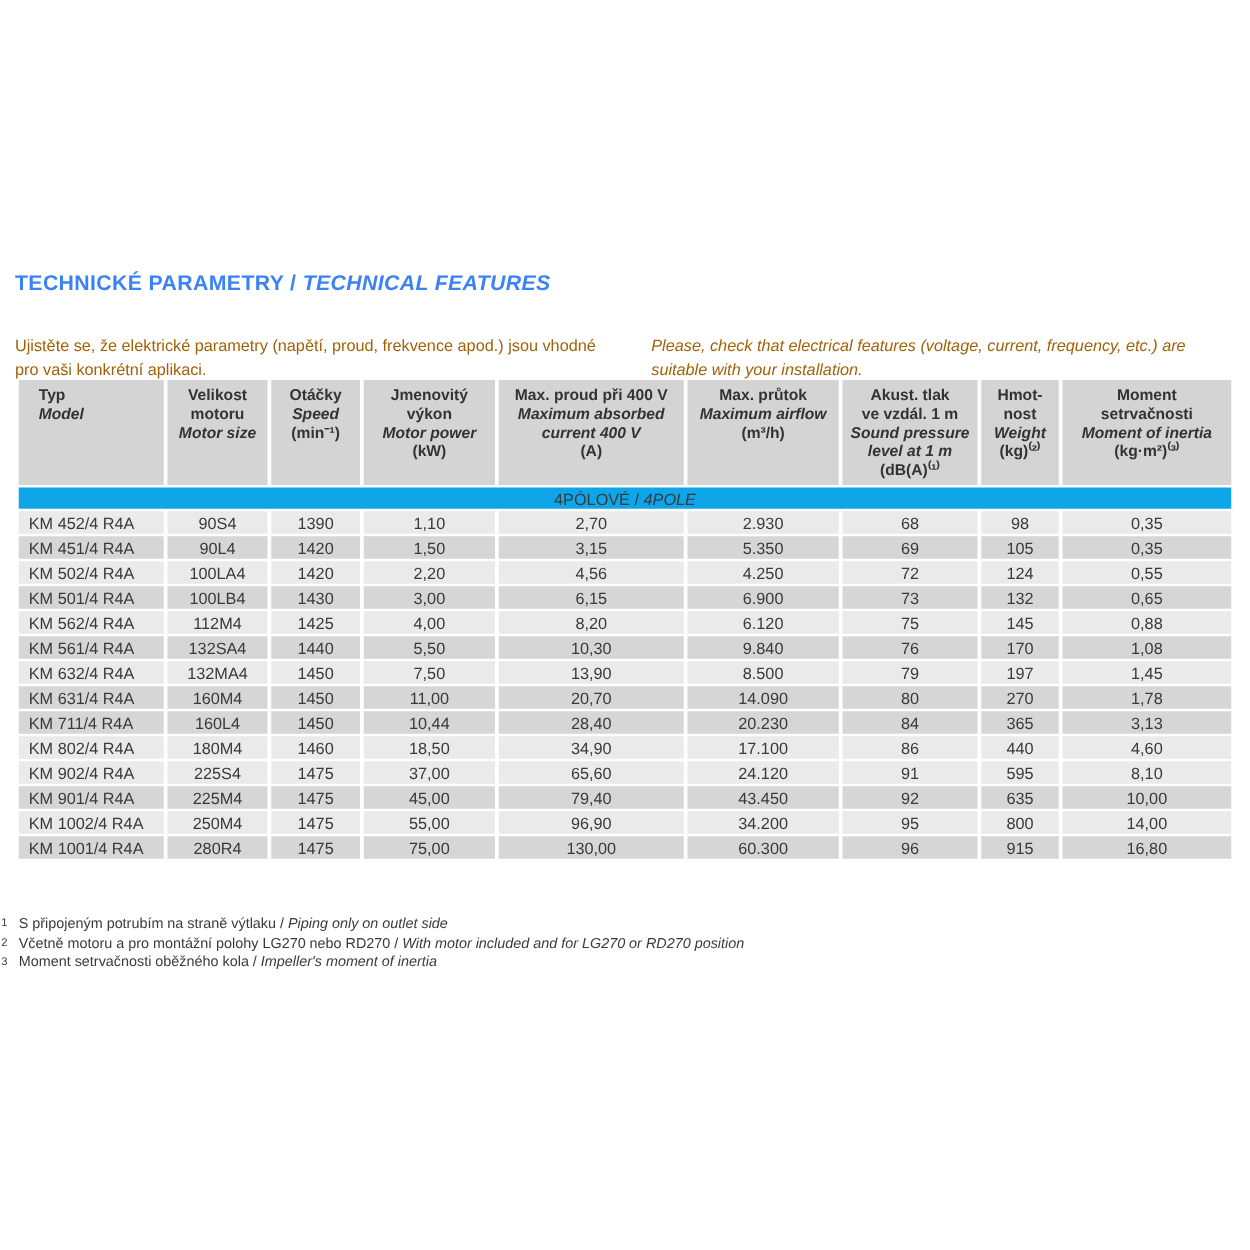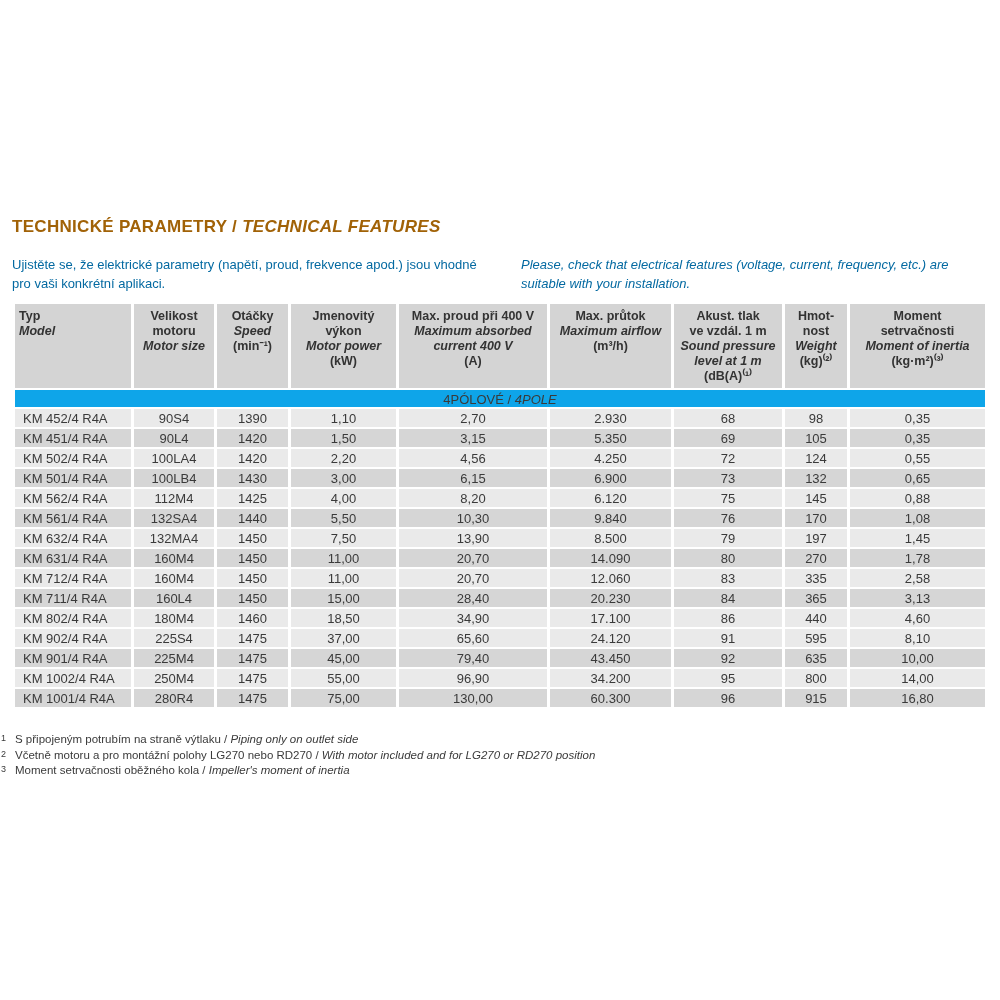--- a/index.html
+++ b/index.html
@@ -6,48 +6,48 @@
   body {
     width:1000px; height:1000px;
     background:#ffffff;
     font-family:"Liberation Sans", sans-serif;
     color:#3b3b3b;
     position:relative;
     overflow:hidden;
   }
   .page-title {
     position:absolute; top:206px; left:12px;
-    font-size:17px; font-weight:bold; color:#a16207;
+    font-size:17px; font-weight:bold; color:#3b82f6;
     letter-spacing:0.3px; white-space:nowrap;
   }
   .page-title .title-en { font-style:italic; }
   .intro {
-    position:absolute; top:242px;
-    font-size:13px; line-height:19px; color:#0369a1;
+    position:absolute; top:254px;
+    font-size:13px; line-height:19px; color:#a16207;
   }
   .intro-cz { left:12px; width:487px; }
   .intro-en { left:521px; width:470px; font-style:italic; }
 
   table.spec {
     position:absolute; top:302px; left:12px;
     width:976px;
     border-collapse:separate;
     border-spacing:3px 2px;
     table-layout:fixed;
   }
   table.spec th {
     background:#d4d4d4;
     vertical-align:top;
     padding:5px 2px 4px 2px;
     font-size:12.5px; line-height:15px;
     font-weight:bold; text-align:center;
     color:#333333;
     height:69px;
   }
-  table.spec th.left { text-align:left; padding-left:4px; }
+  table.spec th.left { text-align:left; padding-left:16px; }
   table.spec th .en { font-style:italic; }
   table.spec td {
     font-size:13px; color:#3a3a3a;
     text-align:center;
     height:18px;
     padding:0 2px;
     overflow:hidden; white-space:nowrap;
   }
   table.spec td.left { text-align:left; padding-left:8px; }
   table.spec tr.row-light td { background:#eaeaea; }
@@ -231,36 +231,25 @@
         <td class="left">KM 631/4 R4A</td>
         <td class="">160M4</td>
         <td class="">1450</td>
         <td class="">11,00</td>
         <td class="">20,70</td>
         <td class="">14.090</td>
         <td class="">80</td>
         <td class="">270</td>
         <td class="">1,78</td>
       </tr>
-      <tr class="row-light">
-        <td class="left">KM 712/4 R4A</td>
-        <td class="">160M4</td>
-        <td class="">1450</td>
-        <td class="">11,00</td>
-        <td class="">20,70</td>
-        <td class="">12.060</td>
-        <td class="">83</td>
-        <td class="">335</td>
-        <td class="">2,58</td>
-      </tr>
       <tr class="row-dark">
         <td class="left">KM 711/4 R4A</td>
         <td class="">160L4</td>
         <td class="">1450</td>
-        <td class="">15,00</td>
+        <td class="">10,44</td>
         <td class="">28,40</td>
         <td class="">20.230</td>
         <td class="">84</td>
         <td class="">365</td>
         <td class="">3,13</td>
       </tr>
       <tr class="row-light">
         <td class="left">KM 802/4 R4A</td>
         <td class="">180M4</td>
         <td class="">1460</td>

